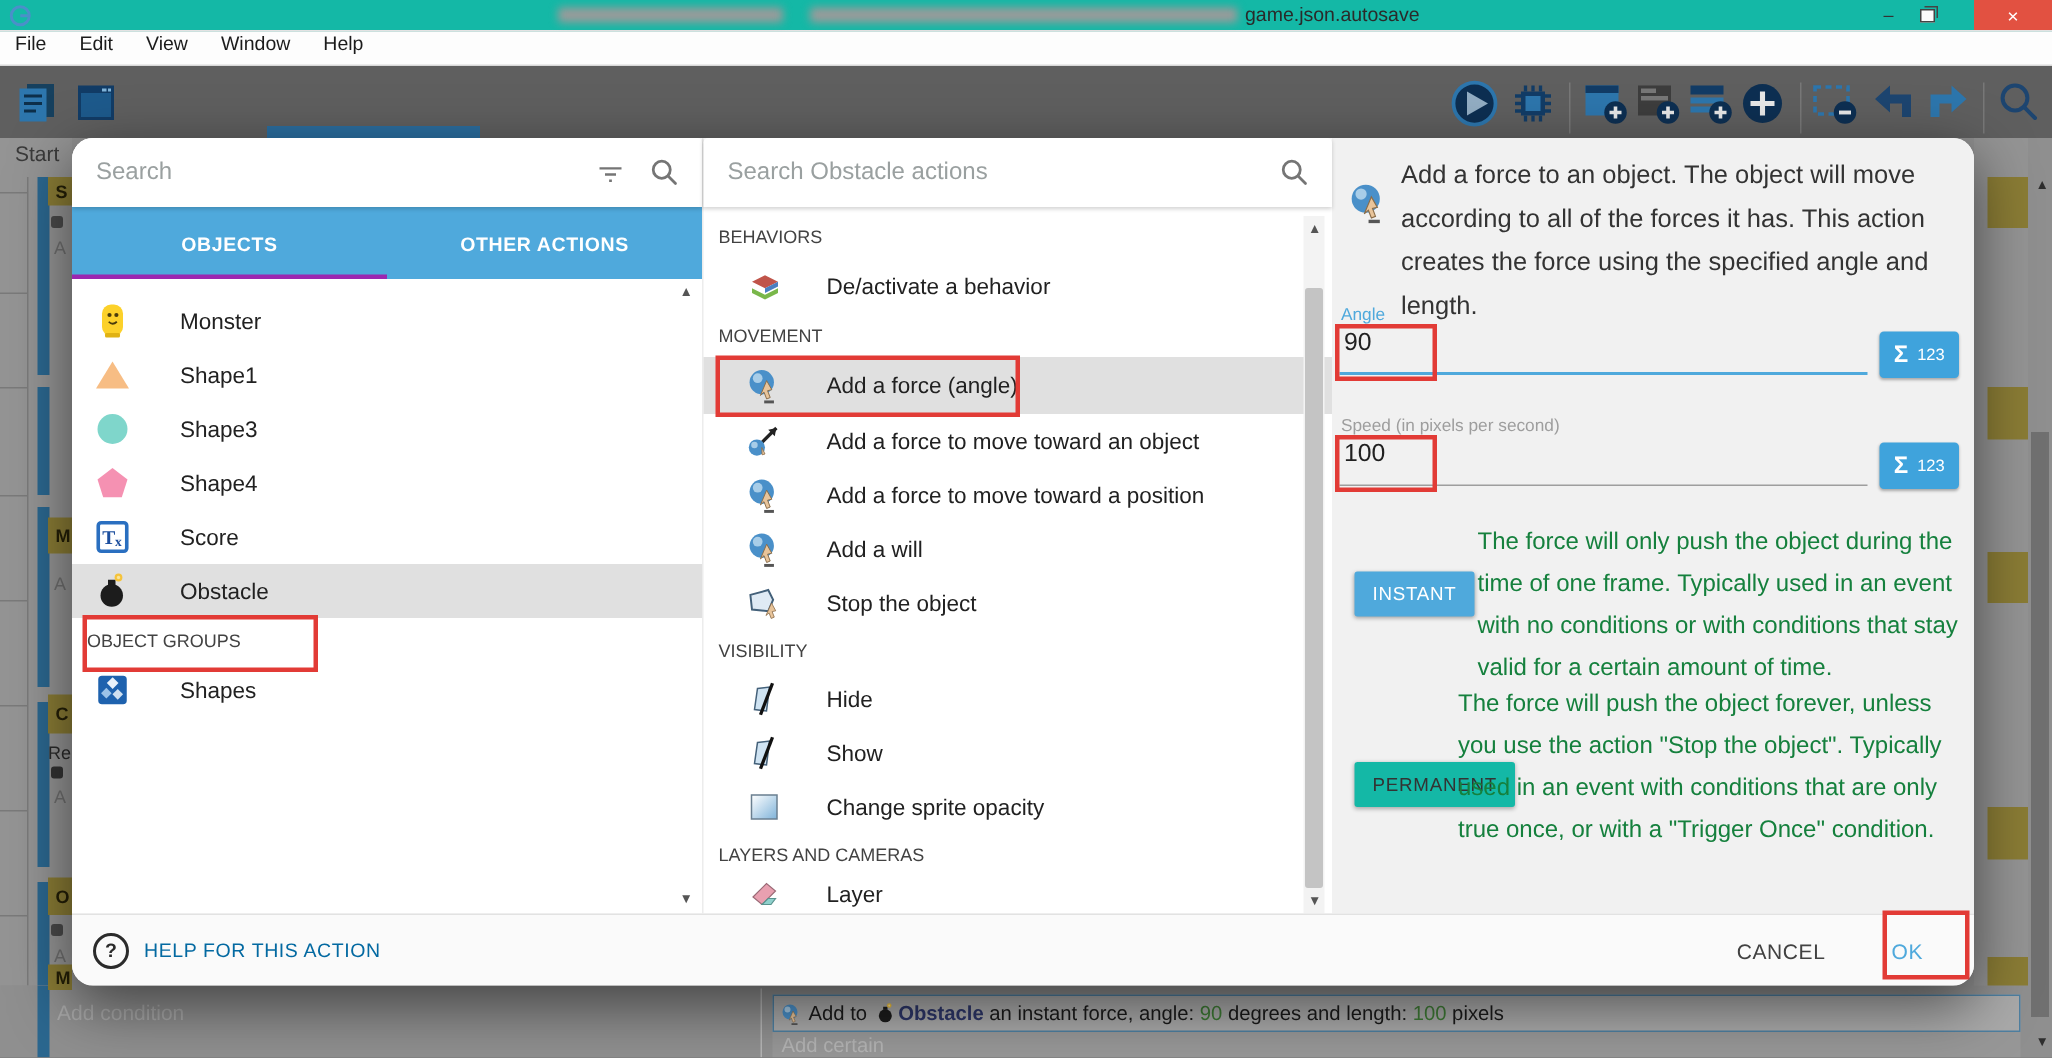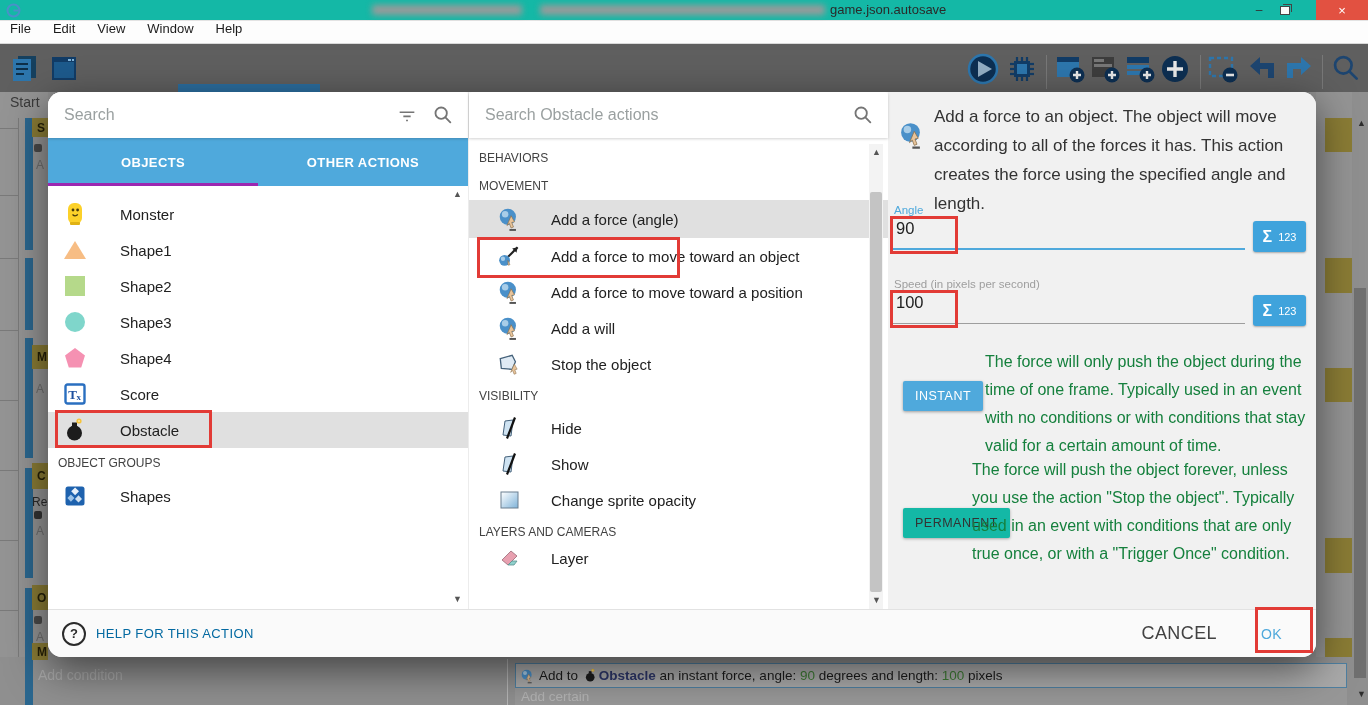--- a/index.html
+++ b/index.html
@@ -71,21 +71,21 @@
   .instbtn{background:#4fa9dc;color:#fff;font-size:12.5px;letter-spacing:.5px;border:none;border-radius:2px;
     height:30px;padding:0 12px;box-shadow:0 1px 3px rgba(0,0,0,.35);font-family:inherit;cursor:pointer;}
   .permbtn{background:#14b8a6;color:#333;font-size:12.5px;letter-spacing:.5px;border:none;border-radius:2px;
     height:30px;padding:0 12px;box-shadow:0 1px 3px rgba(0,0,0,.3);font-family:inherit;cursor:pointer;}
   .para{font-size:16px;color:#15803d;line-height:28px;}
   .footer{left:0;top:517px;width:1268px;height:48px;background:#fafafa;border-top:1px solid #e2e2e2;
     display:flex;align-items:center;box-sizing:border-box;padding:0 34px 0 14px;}
   .helpq{width:20px;height:20px;border:2px solid #2b2b2b;border-radius:50%;display:flex;align-items:center;
     justify-content:center;font-size:13px;font-weight:bold;color:#2b2b2b;margin-right:10px;flex:none;}
   .helplabel{font-size:13px;color:#0369a1;letter-spacing:.4px;}
-  .cancelbtn{font-size:18px;color:#424242;letter-spacing:.4px;cursor:pointer;margin-left:29px;}
+  .cancelbtn{font-size:14px;color:#424242;letter-spacing:.4px;cursor:pointer;margin-left:29px;}
   .okbtn{font-size:14px;color:#4fa9dc;letter-spacing:.4px;cursor:pointer;}
   .dlgscroll{color:#555;font-size:9px;line-height:9px;}
   .mthumb{width:12px;background:#c4c4c4;border-radius:2px;}
   
   .anno{border:3px solid #e23b36;box-sizing:border-box;pointer-events:none;z-index:60;}
 </style>
 </head>
 <body>
 
 <svg width="0" height="0" style="position:absolute">
@@ -379,28 +379,20 @@
           <span class="ic">
               <svg width="24" height="22" viewBox="0 0 24 22">
                 <path d="M12 2 L23 20 L1 20 Z" fill="#f7bd84"></path>
               </svg>
             </span>
           <span>Shape1</span>
         </div>
         <div class="lrow">
           <span class="ic">
               <svg width="22" height="22" viewBox="0 0 22 22">
-                <rect x="1" y="1" width="20" height="20" fill="#b5d98a"></rect>
-              </svg>
-            </span>
-          <span>Shape2</span>
-        </div>
-        <div class="lrow">
-          <span class="ic">
-              <svg width="22" height="22" viewBox="0 0 22 22">
                 <circle cx="11" cy="11" r="10" fill="#7fd6cb"></circle>
               </svg>
             </span>
           <span>Shape3</span>
         </div>
         <div class="lrow">
           <span class="ic">
               <svg width="22" height="22" viewBox="0 0 22 22">
                 <path d="M11 1 L21 8.6 L17.2 20.5 L4.8 20.5 L1 8.6 Z" fill="#f591b2"></path>
               </svg>
@@ -439,20 +431,28 @@
 
     <div class="abs" style="left:420px;top:0;width:420px;height:517px;background:#fff;border-left:1px solid #ececec;box-sizing:border-box">
       <div class="searchbar">
         <input type="text" placeholder="Search Obstacle actions" style="">
         <svg class="sicon" width="22" height="22" viewBox="0 0 24 24">
             <use href="#sym-mag"></use>
           </svg>
       </div>
       <div class="mid-list">
         <div class="lsect" style="height:28px;padding-top:6px">BEHAVIORS</div>
+        <div class="lrow" style="height:38px">
+          <span class="ic">
+              <svg width="26" height="26" viewBox="0 0 24 24">
+                <use href="#sym-behavior"></use>
+              </svg>
+            </span>
+          <span>De/activate a behavior</span>
+        </div>
         <div class="lsect" style="height:28px">MOVEMENT</div>
         <div class="lrow selrow" style="height:38px">
           <span class="ic">
               <svg width="26" height="26" viewBox="0 0 24 24">
                 <use href="#sym-force"></use>
               </svg>
             </span>
           <span>Add a force (angle)</span>
         </div>
         <div class="lrow">

